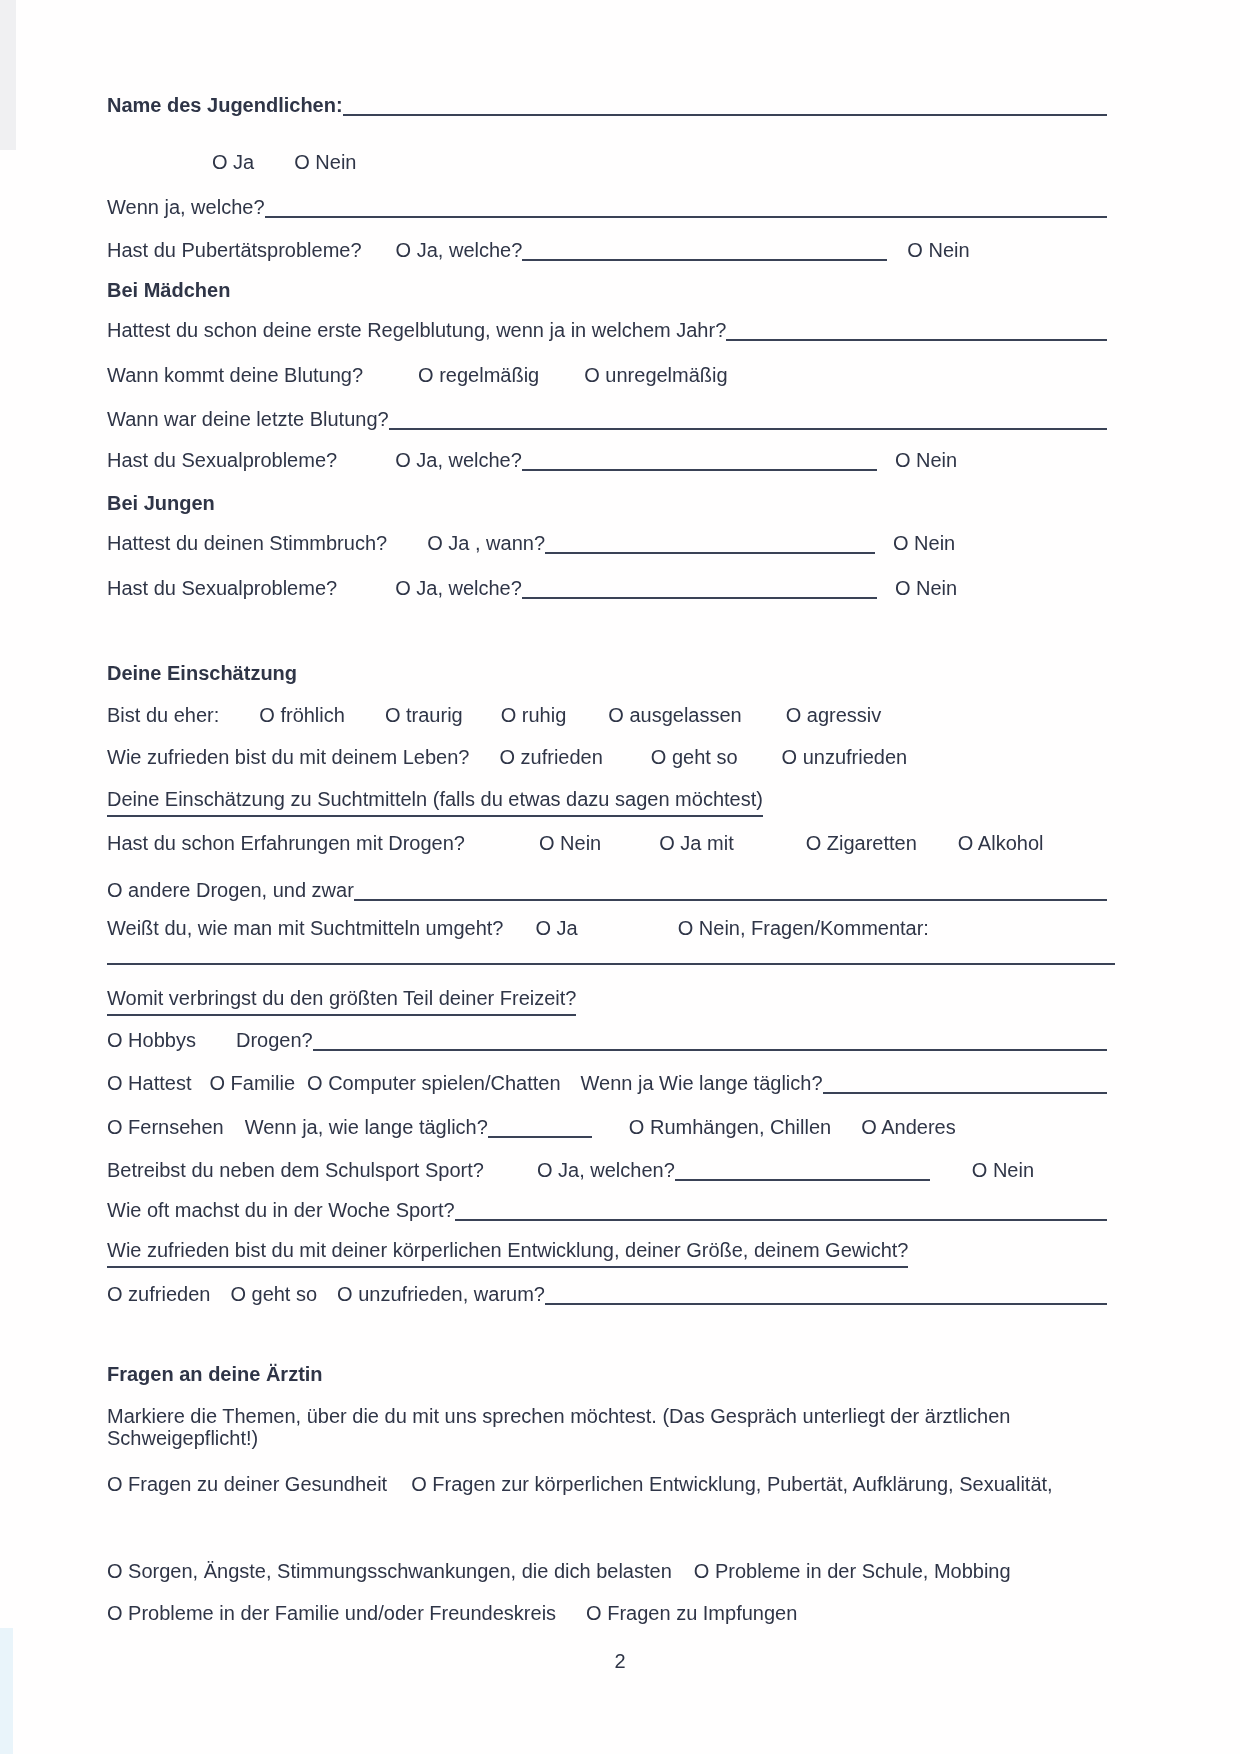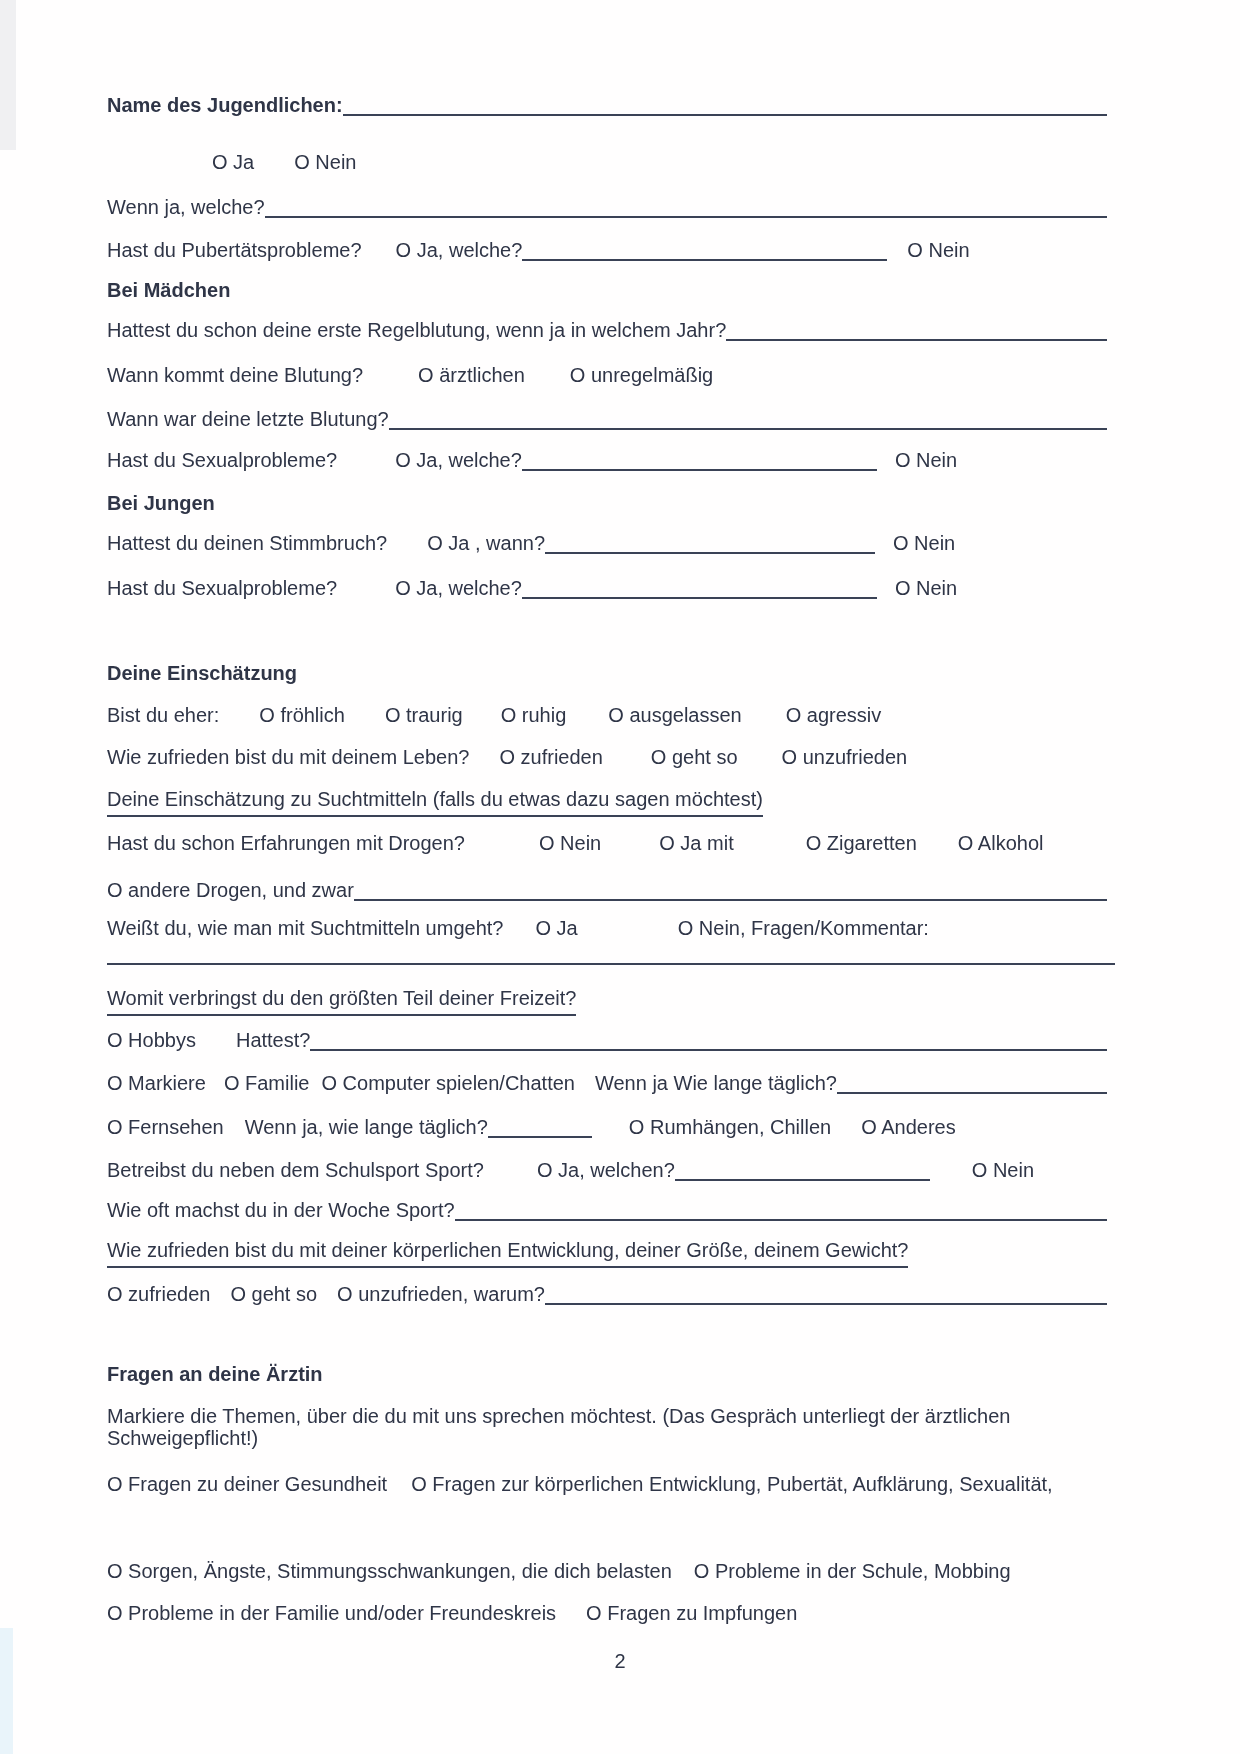--- a/index.html
+++ b/index.html
@@ -60,21 +60,21 @@
 
   <div class="row" style="top:317px">
     <span>Hattest du schon deine erste Regelblutung, wenn ja in welchem Jahr?</span>
     <span class="bl"></span>
   </div>
   <div class="row" style="top:277px">
     <span class="b">Bei Mädchen</span>
   </div>
   <div class="row" style="top:362px">
     <span>Wann kommt deine Blutung?</span>
-    <span style="margin-left:55px">O ärztlichen</span>
+    <span style="margin-left:55px">O regelmäßig</span>
     <span style="margin-left:45px">O unregelmäßig</span>
   </div>
   <div class="row" style="top:406px">
     <span>Wann war deine letzte Blutung?</span>
     <span class="bl"></span>
   </div>
   <div class="row" style="top:447px">
     <span>Hast du Sexualprobleme?</span>
     <span style="margin-left:58px">O Ja, welche?</span>
     <span class="bl fixed" style="width:355px"></span>
@@ -134,25 +134,25 @@
     <span style="margin-left:32px">O Ja</span>
     <span style="margin-left:100px">O Nein, Fragen/Kommentar:</span>
   </div>
   <div class="hr"></div>
 
   <div class="row" style="top:985px">
     <span class="uh">Womit verbringst du den größten Teil deiner Freizeit?</span>
   </div>
   <div class="row" style="top:1027px">
     <span>O Hobbys</span>
-    <span style="margin-left:40px">Hattest?</span>
+    <span style="margin-left:40px">Drogen?</span>
     <span class="bl"></span>
   </div>
   <div class="row" style="top:1070px">
-    <span>O Markiere</span>
+    <span>O Hattest</span>
     <span style="margin-left:18px">O Familie</span>
     <span style="margin-left:12px">O Computer spielen/Chatten</span>
     <span style="margin-left:20px">Wenn ja Wie lange täglich?</span>
     <span class="bl"></span>
   </div>
   <div class="row" style="top:1114px">
     <span>O Fernsehen</span>
     <span style="margin-left:21px">Wenn ja, wie lange täglich?</span>
     <span class="bl fixed" style="width:104px"></span>
     <span style="margin-left:37px">O Rumhängen, Chillen</span>

